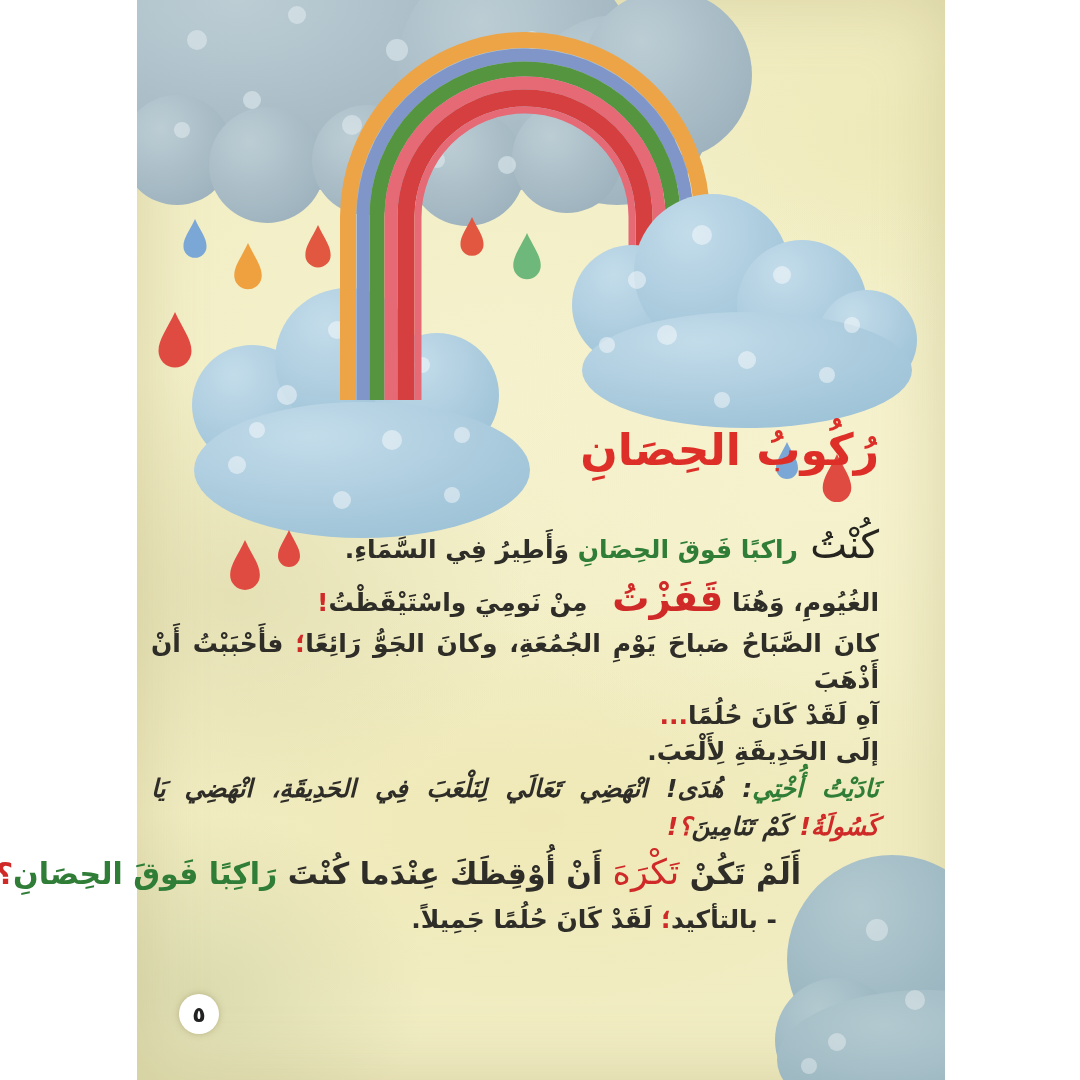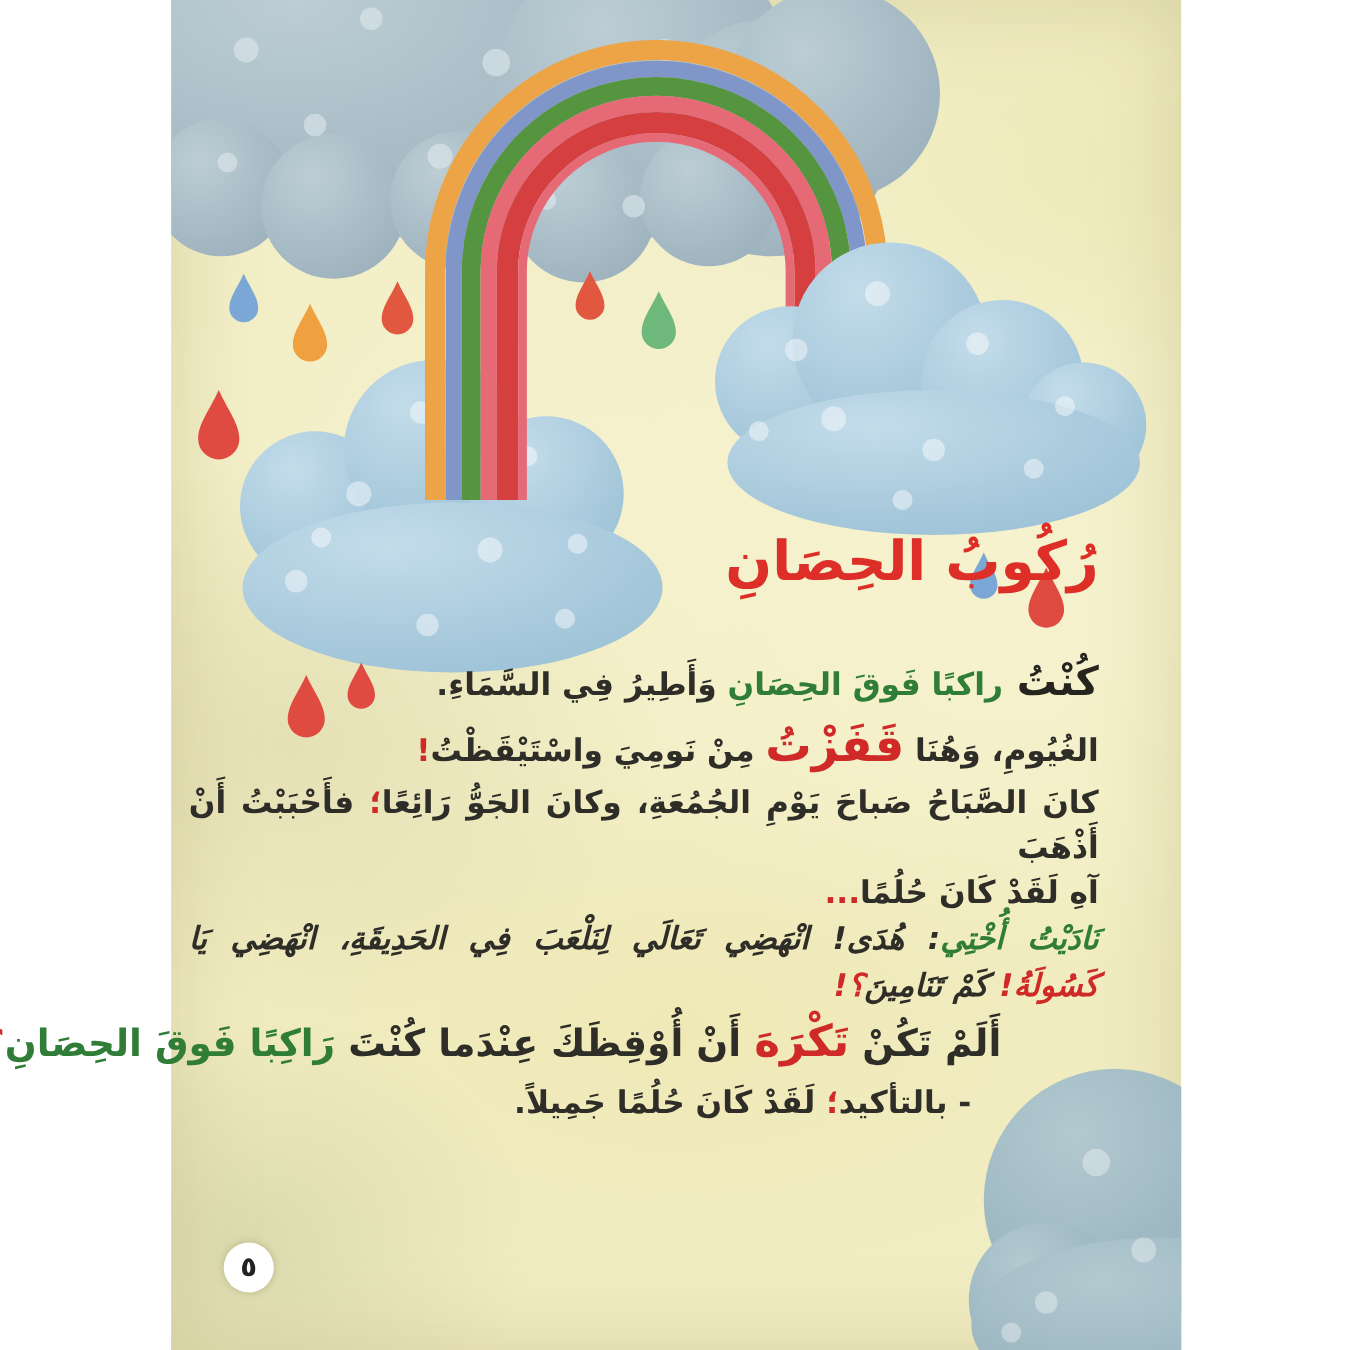--- a/index.html
+++ b/index.html
@@ -31,23 +31,23 @@
   .line.big{font-size:30px;line-height:52px;margin-left:0;padding-left:0;}
   .line.big{padding-right:0;margin-right:78px;}
   .line.ind{margin-right:102px;line-height:40px;}
   .line.l3{line-height:46px;}
   .line.l78{line-height:38px;font-style:italic;}
   .s-n{}
   .s-b{font-weight:800;margin-top:12px;}
   .s-g{color:#2f7d36;font-weight:800;}
   .s-r{color:#cf2a27;font-weight:800;}
   .s-pr{color:#cf2a27;font-weight:800;}
-  .s-rbig{color:#cf2a27;font-weight:800;font-size:37px;}
-  .s-rbig2{color:#cf2a27;font-weight:700;font-size:35px;}
-  .s-lead{font-weight:700;font-size:32px;color:#25241f;}
+  .s-rbig{color:#cf2a27;font-weight:800;font-size:37px;margin-left:16px;}
+  .s-rbig2{color:#cf2a27;font-weight:400;font-size:35px;}
+  .s-lead{font-weight:400;font-size:39px;color:#25241f;}
 
   
   .pagenum{position:absolute;left:42px;top:994px;width:40px;height:40px;border-radius:50%;
            background:#ffffff;box-shadow:0 0 6px rgba(150,140,90,.5);
            display:flex;align-items:center;justify-content:center;
            font-size:22px;font-weight:800;color:#222;}
 </style>
 </head>
 <body>
 
@@ -175,20 +175,21 @@
       </g>
     </svg>
 
     <div class="title" dir="rtl">رُكُوبُ الحِصَانِ</div>
 
     <div class="story" dir="rtl">
         <div class="line lead"><span class="s-lead">كُنْتُ </span><span class="s-g">راكبًا فَوقَ الحِصَانِ </span><span class="s-b">وَأَطِيرُ فِي السَّمَاءِ.</span></div>
         <div class="line l3"><span class="s-n">الغُيُومِ، وَهُنَا </span><span class="s-rbig">قَفَزْتُ</span><span class="s-n"> مِنْ نَومِيَ واسْتَيْقَظْتُ</span><span class="s-pr">!</span></div>
         <div class="line just"><span class="s-n">كانَ الصَّبَاحُ صَباحَ يَوْمِ </span><span class="s-b">الجُمُعَةِ</span><span class="s-n">، وكانَ الجَوُّ رَائِعًا</span><span class="s-pr">؛</span><span class="s-n"> فأَحْبَبْتُ أَنْ أَذْهَبَ</span></div>
         <div class="line"><span class="s-n">آهِ لَقَدْ كَانَ حُلُمًا</span><span class="s-pr">...</span></div>
+        <div class="line"><span class="s-n">إلَى الحَدِيقَةِ لِأَلْعَبَ.</span></div>
         <div class="line just l78"><span class="s-g">نَادَيْتُ أُخْتِي</span><span class="s-n">: هُدَى! انْهَضِي تَعَالَي لِنَلْعَبَ فِي الحَدِيقَةِ، انْهَضِي يَا</span></div>
         <div class="line l78"><span class="s-r">كَسُولَةُ!</span><span class="s-n"> كَمْ تَنَامِينَ</span><span class="s-pr">؟!</span></div>
         <div class="line big"><span class="s-n">أَلَمْ تَكُنْ </span><span class="s-rbig2">تَكْرَهَ</span><span class="s-n"> أَنْ </span><span class="s-b">أُوْقِظَكَ</span><span class="s-n"> عِنْدَما كُنْتَ </span><span class="s-g">رَاكِبًا فَوقَ الحِصَانِ</span><span class="s-pr">؟</span></div>
         <div class="line ind"><span class="s-n">- </span><span class="s-b">بالتأكيد</span><span class="s-pr">؛</span><span class="s-n"> لَقَدْ كَانَ </span><span class="s-b">حُلُمًا</span><span class="s-n"> جَمِيلاً.</span></div>
       </div>
 
     <div class="pagenum">
       <span>٥</span>
     </div>
 

